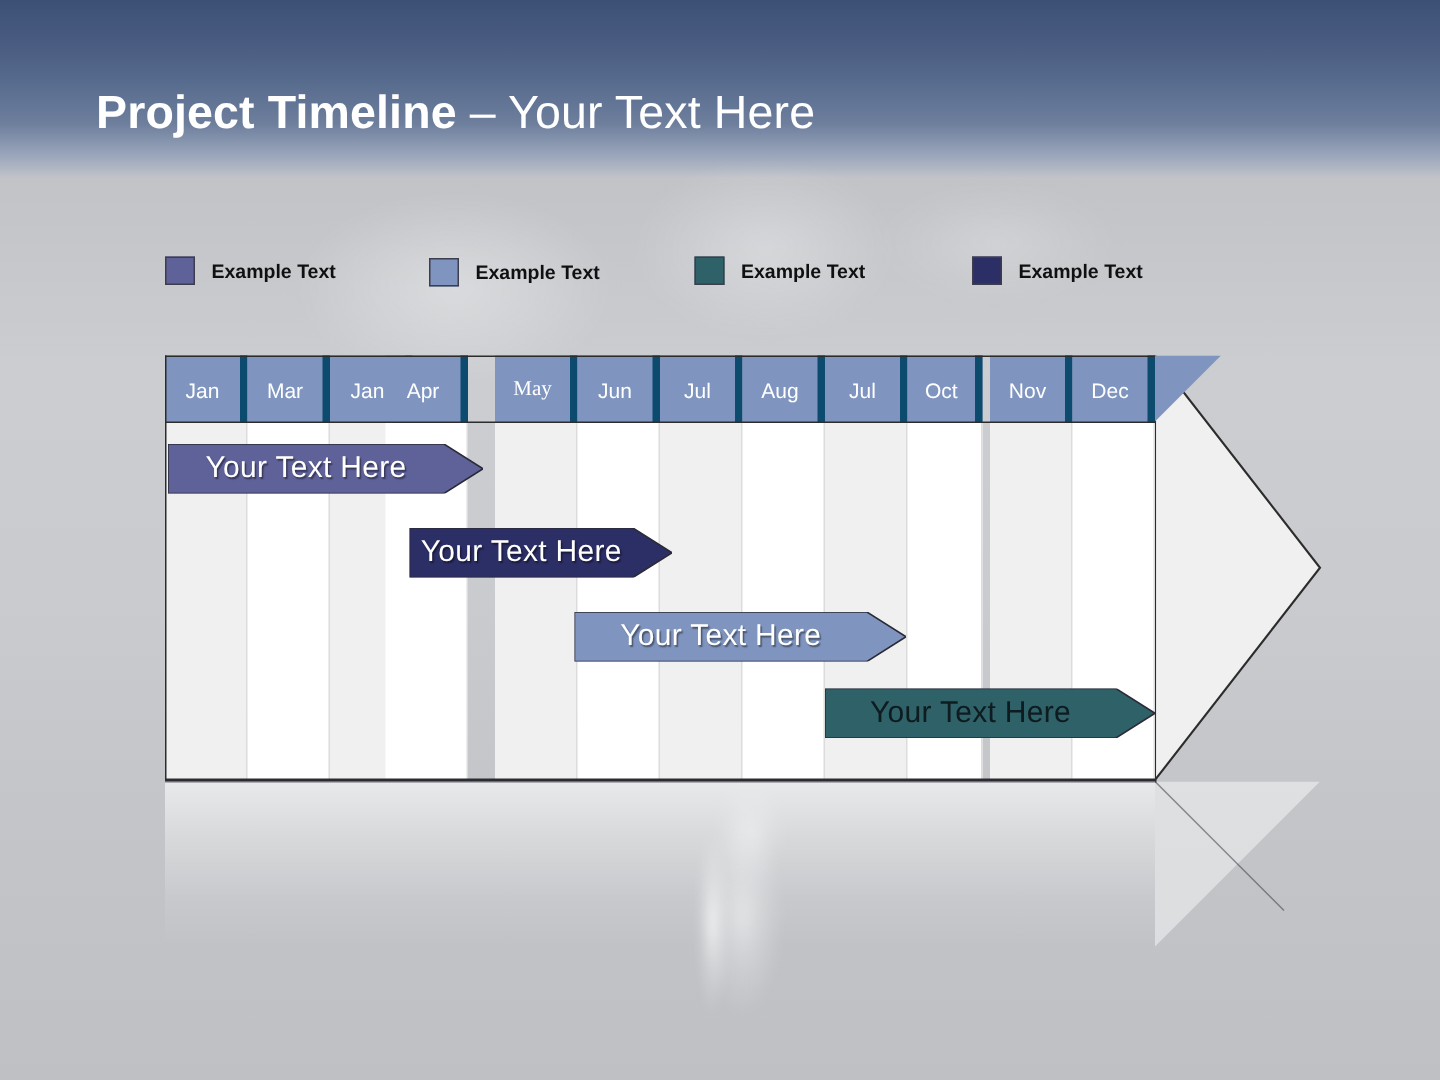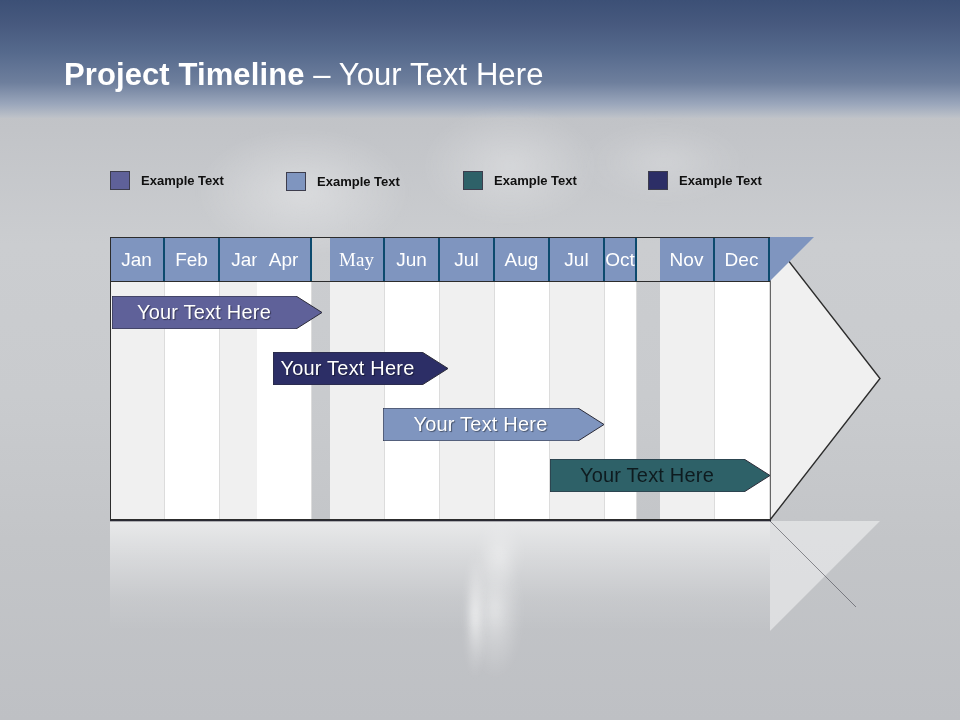--- a/index.html
+++ b/index.html
@@ -153,24 +153,24 @@
     position: absolute;
     top: 0;
     bottom: 0;
     box-sizing: border-box;
   }
   .grid-col .head {
     position: absolute;
     left: 0; right: 0; top: 0;
     height: 45px;
     background: #7f95bf;
-    border-right: 2px solid #0c4a6e;
+    border-right: 5px solid #0c4a6e;
     box-sizing: border-box;
     color: #ffffff;
-    font-size: 19px;
+    font-size: 14px;
     display: flex;
     align-items: center;
     justify-content: center;
   }
   .grid-col .body {
     position: absolute;
     left: 0; right: 0;
     top: 45px; bottom: 0;
     border-right: 1px solid #dcdcdc;
     box-sizing: border-box;
@@ -299,21 +299,21 @@
         <span class="legend-label">Example Text</span>
       </div>
     </div>
 
   <div id="chart">
       <div class="grid-col odd" style="left: 0px; width: 55px;">
         <div class="head">Jan</div>
         <div class="body"></div>
       </div>
       <div class="grid-col even" style="left: 55px; width: 55px;">
-        <div class="head">Feb</div>
+        <div class="head">Mar</div>
         <div class="body"></div>
       </div>
       <div class="grid-col odd" style="left: 110px; width: 55px;">
         <div class="head">Jan</div>
         <div class="body"></div>
       </div>
       <div class="grid-col even" style="left: 147px; width: 55px;">
         <div class="head">Apr</div>
         <div class="body"></div>
       </div>
@@ -330,21 +330,21 @@
         <div class="body"></div>
       </div>
       <div class="grid-col even" style="left: 385px; width: 55px;">
         <div class="head">Aug</div>
         <div class="body"></div>
       </div>
       <div class="grid-col odd" style="left: 440px; width: 55px;">
         <div class="head">Jul</div>
         <div class="body"></div>
       </div>
-      <div class="grid-col even" style="left: 495px; width: 32px;">
+      <div class="grid-col even" style="left: 495px; width: 50px;">
         <div class="head">Oct</div>
         <div class="body"></div>
       </div>
       <div class="grid-col odd" style="left: 550px; width: 55px;">
         <div class="head">Nov</div>
         <div class="body"></div>
       </div>
       <div class="grid-col even" style="left: 605px; width: 55px;">
         <div class="head">Dec</div>
         <div class="body"></div>

